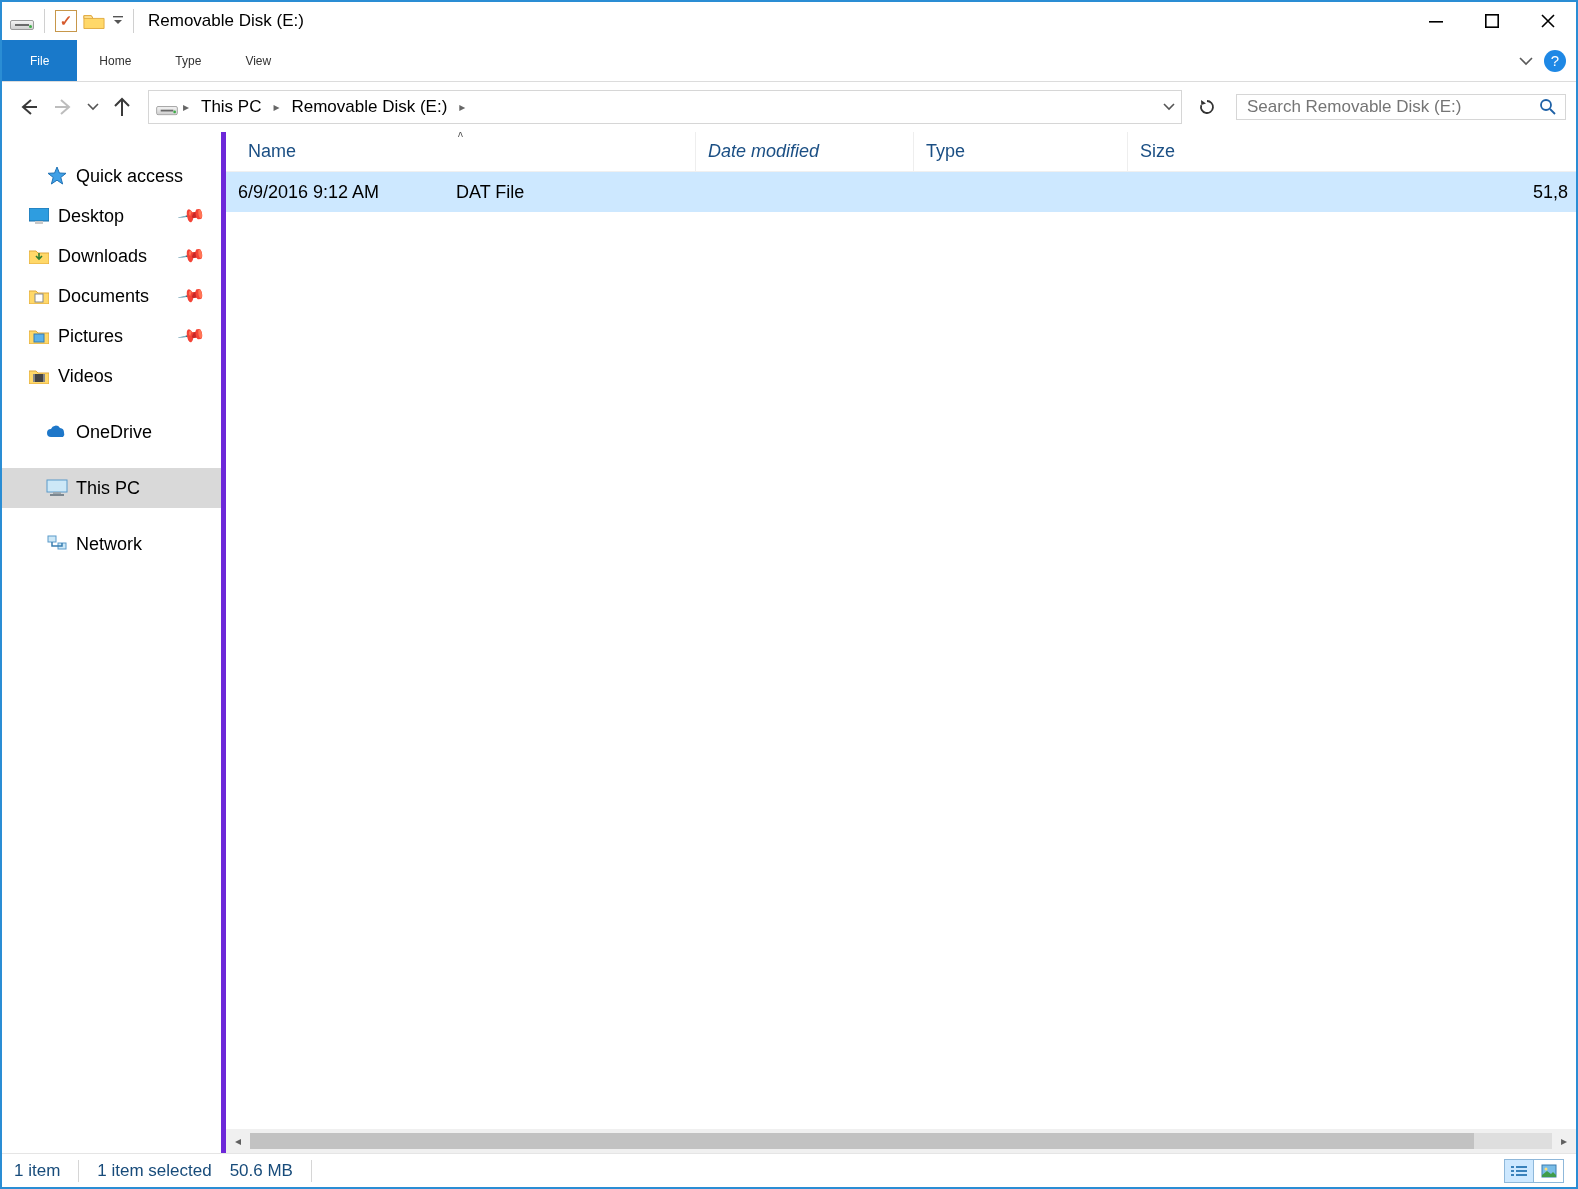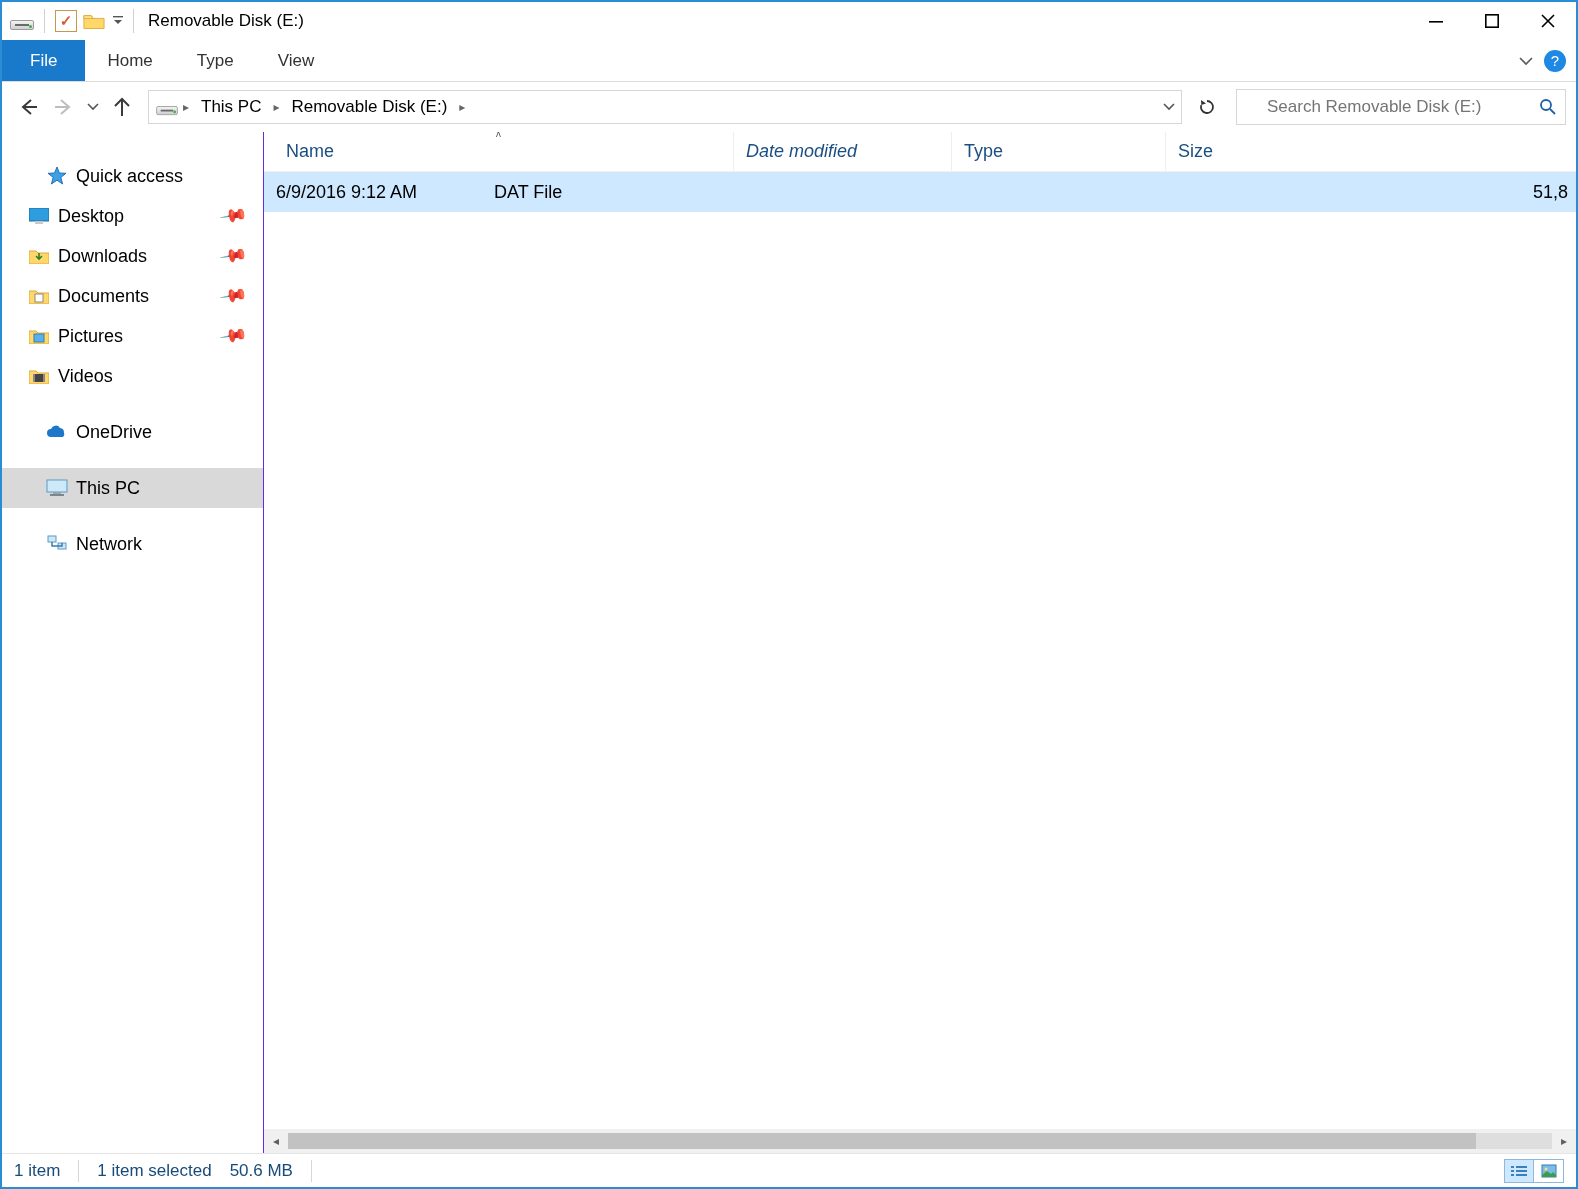--- a/index.html
+++ b/index.html
@@ -25,21 +25,21 @@
 
   .qat-sep { width: 1px; height: 24px; background: #d0d0d0; margin: 0 4px; }
 
   .folder-ico { width: 22px; height: 18px; }
   .folder-ico svg { display:block; }
 
   .qat-drop { width: 14px; height: 22px; display: flex; align-items: center; justify-content: center; color: #555; }
 
   
   .ribbon { height: 42px; display: flex; align-items: center; border-bottom: 1px solid #dcdcdc; }
-  .ribbon .tab { padding: 0 22px; height: 100%; display: flex; align-items: center; font-size: 17px; color: #333; cursor: default; }
+  .ribbon .tab { padding: 0 22px; height: 100%; display: flex; align-items: center; font-size: 12px; color: #333; cursor: default; }
   .ribbon .tab.file { background: #1979ca; color: #fff; padding: 0 28px; }
   .ribbon .spacer { flex: 1; }
   .ribbon .chev { width: 28px; display: flex; align-items: center; justify-content: center; color: #5a5a5a; }
   .ribbon .help { width: 22px; height: 22px; border-radius: 50%; background: #1e88e5; color: #fff; display: flex; align-items: center; justify-content: center; font-size: 15px; margin: 0 10px 0 4px; }
 
   
   .navrow { height: 50px; display: flex; align-items: center; padding: 8px 10px; gap: 4px; }
   .nav-btn { width: 32px; height: 32px; display: flex; align-items: center; justify-content: center; color: #555; }
   .nav-btn.disabled { color: #b5b5b5; }
   .nav-btn svg { display:block; }
@@ -48,27 +48,27 @@
   .address { flex: 1; height: 34px; border: 1px solid #d6d6d6; display: flex; align-items: center; margin-left: 6px; }
   .address .seg { display: flex; align-items: center; height: 100%; }
   .address .seg .lbl { padding: 0 8px; font-size: 17px; color: #000; }
   .address .seg .arw { width: 14px; display:flex; align-items:center; justify-content:center; color:#666; font-size:12px; }
   .address .drive { margin-left: 6px; }
   .address .flex { flex:1; }
   .address .drop { width: 24px; display:flex; align-items:center; justify-content:center; color:#555; }
   .refresh { width: 34px; height: 34px; display:flex; align-items:center; justify-content:center; color:#333; margin-left: 4px;}
   .refresh svg{display:block;}
 
-  .search { width: 330px; height: 36px; border: 1px solid #d6d6d6; margin-left: 8px; display: flex; align-items: center; padding-left: 20px; }
+  .search { width: 330px; height: 26px; border: 1px solid #d6d6d6; margin-left: 8px; display: flex; align-items: center; }
   .search input { flex: 1; border: none; outline: none; font-size: 17px; padding: 0 10px; color: #333; background: transparent; }
   .search .mag { width: 34px; display:flex; align-items:center; justify-content:center; }
 
   
   .body { flex: 1; display: flex; overflow: hidden; }
-  .navpane { width: 262px; border-right: 1px solid #6d28d9; padding-top: 18px; overflow-y: auto; }
+  .navpane { width: 224px; border-right: 5px solid #6d28d9; padding-top: 18px; overflow-y: auto; }
   .navgroup { margin: 6px 0 16px 0; }
   .nav-item { height: 40px; display: flex; align-items: center; font-size: 18px; color: #000; cursor: default; padding-left: 44px; position: relative; }
   .nav-item.sub { padding-left: 26px; height: 40px; }
   .nav-item.selected { background: #d9d9d9; }
   .nav-item .ico { width: 22px; height: 20px; margin-right: 8px; display: inline-flex; align-items: center; justify-content: center; }
   .nav-item .pin { margin-left: auto; margin-right: 18px; color: #888; transform: rotate(35deg); font-size: 18px; }
   .nav-item.sub .pin { margin-right: 18px; }
 
   
   .content { flex: 1; display: flex; flex-direction: column; overflow: hidden; }

